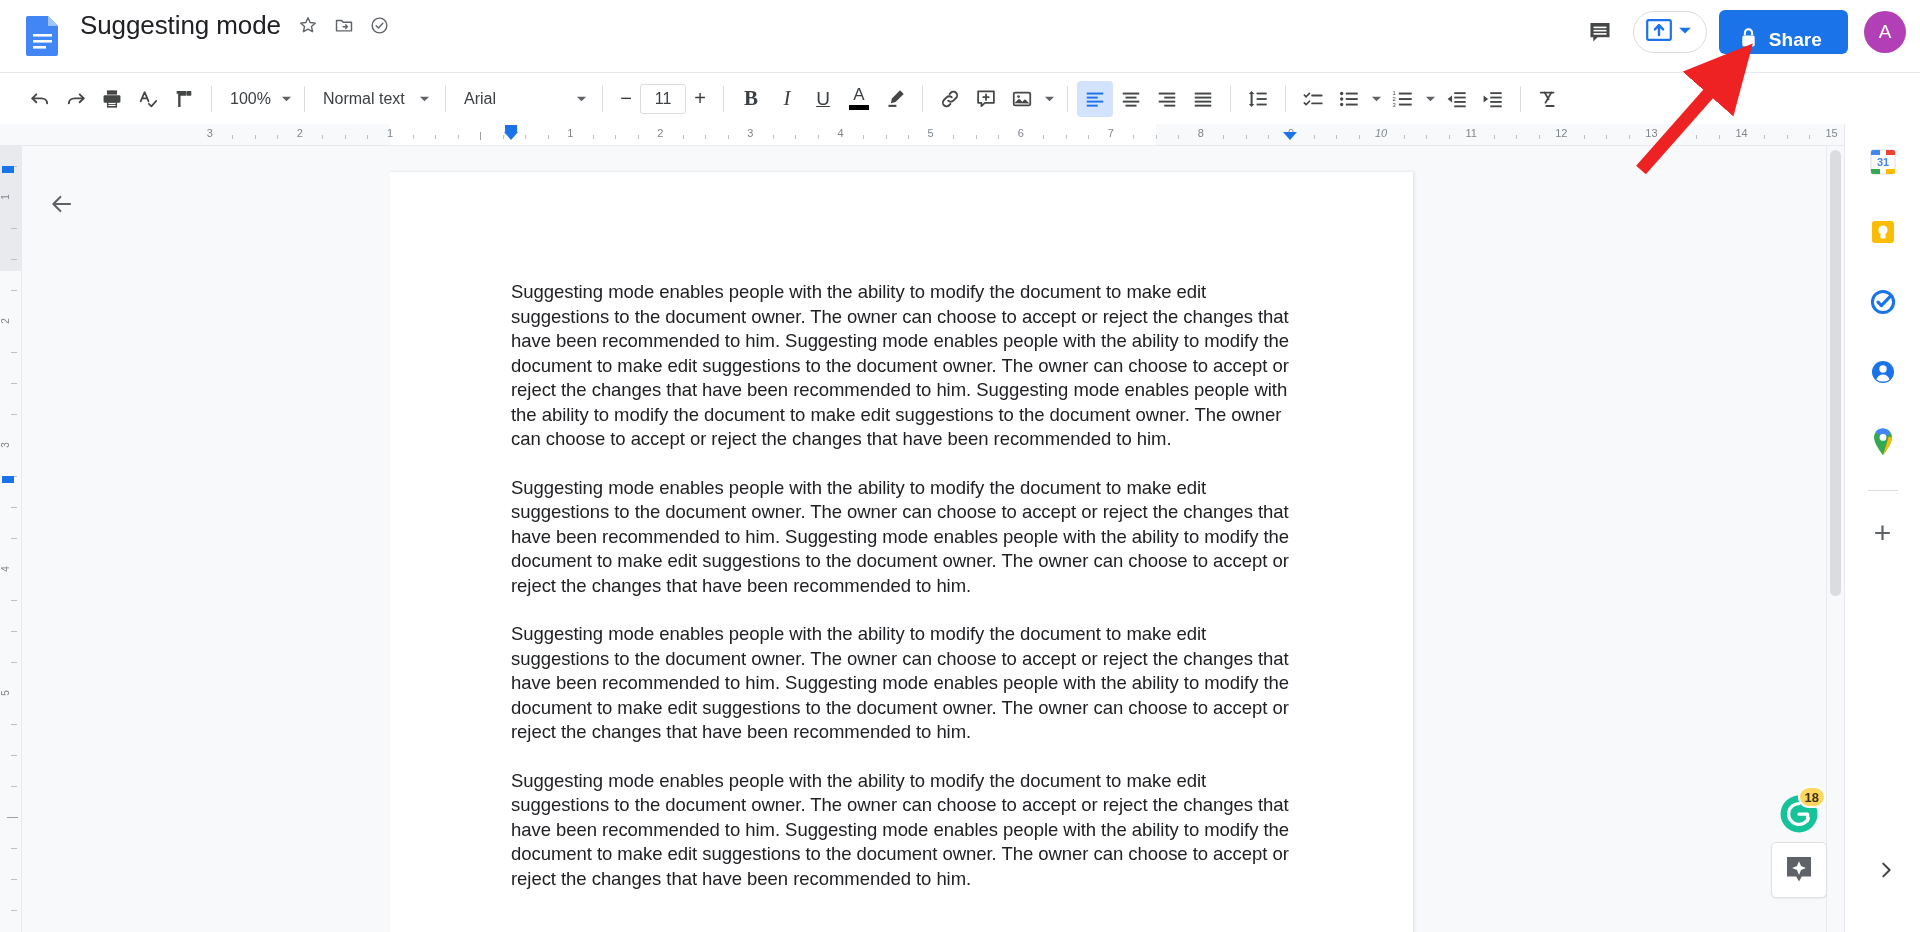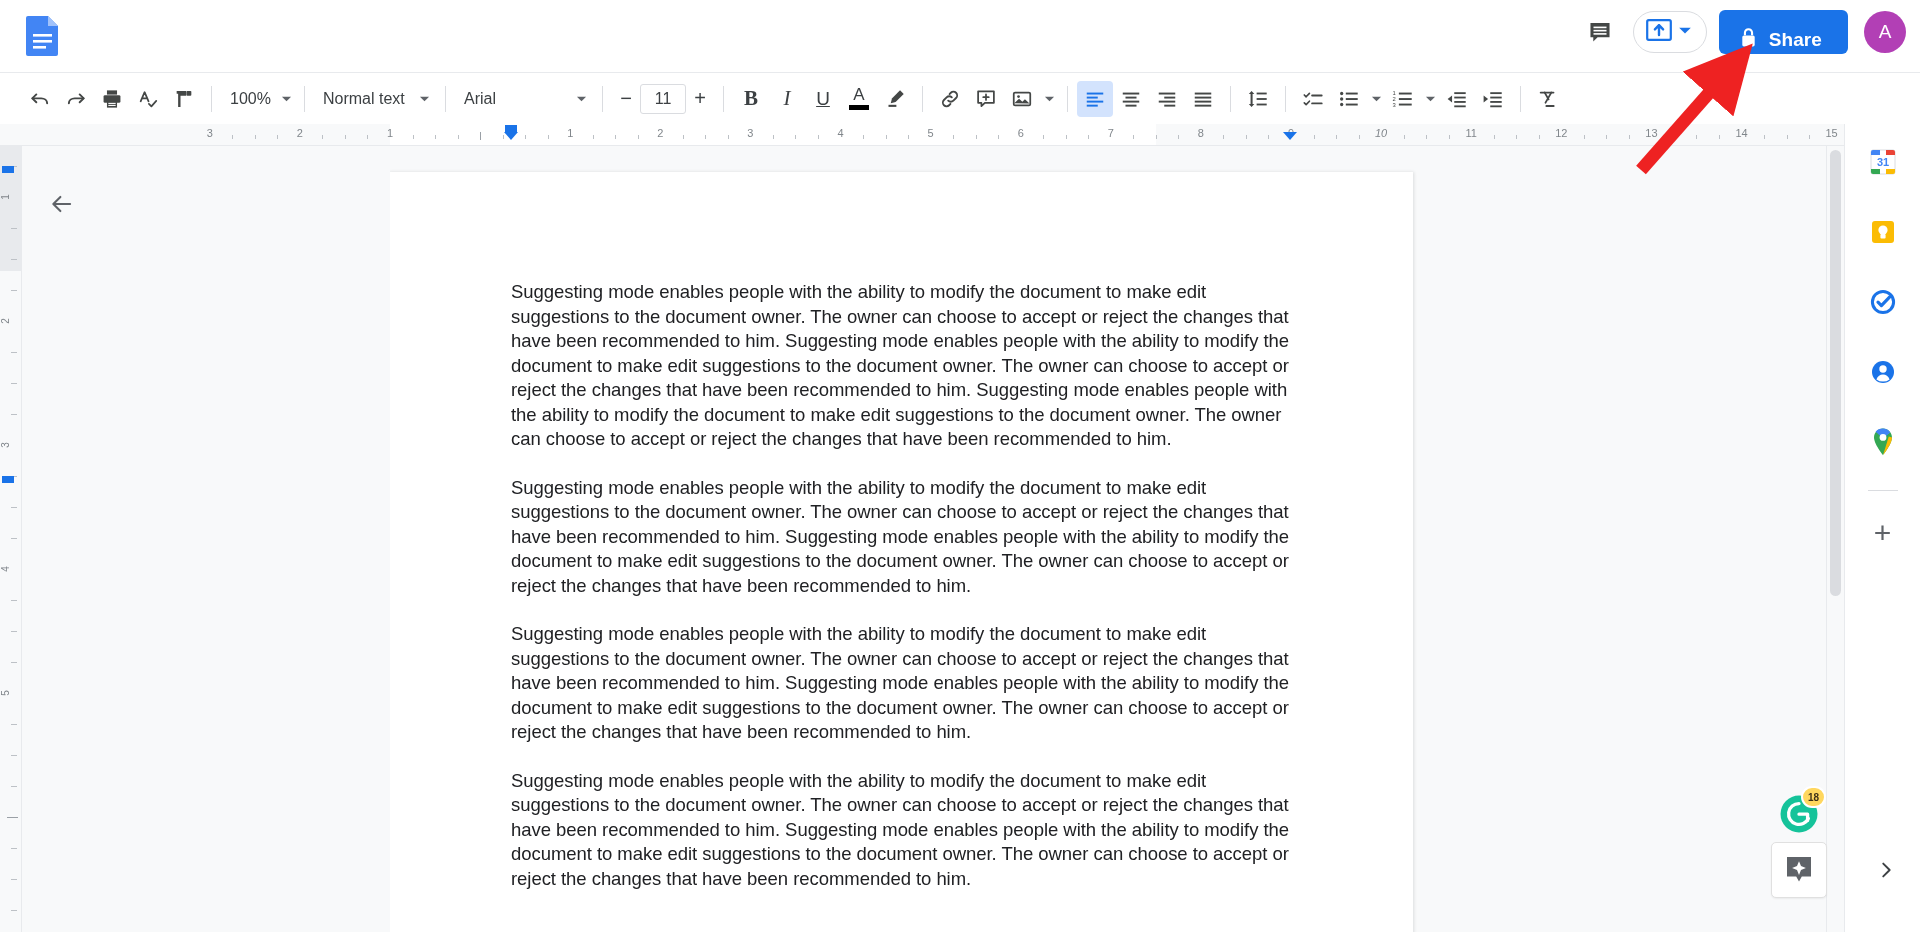--- a/index.html
+++ b/index.html
@@ -182,21 +182,21 @@
   .sp-div{ width:30px;height:1px;background:#dadce0;margin:2px 0 20px;}
   .sp-plus{ width:44px;height:44px;display:flex;align-items:center;justify-content:center;
             border-radius:50%;cursor:pointer;color:#5f6368;font-size:30px;font-weight:300;}
 
   
   .grammarly{
     position:absolute; right:101px; bottom:98px; width:40px; height:40px; cursor:pointer;
   }
   .gr-badge{
     position:absolute; right:-7px; top:-8px; min-width:24px;height:22px;padding:0 5px;
-    background:#ffd75e; color:#3d3017; border-radius:11px; font-size:10px; font-weight:700;
+    background:#ffd75e; color:#3d3017; border-radius:11px; font-size:13px; font-weight:700;
     display:flex;align-items:center;justify-content:center; border:2px solid #fff;
   }
   .explore-btn{
     position:absolute; right:93px; bottom:34px; width:56px;height:56px;
     background:#fff;border:1px solid #e0e0e0;border-radius:5px;
     display:flex;align-items:center;justify-content:center;cursor:pointer;
     box-shadow:0 1px 2px rgba(0,0,0,.06);
   }
   .chevron-right{
     position:absolute; right:14px; bottom:42px; width:40px;height:40px;
@@ -216,20 +216,42 @@
     <div class="docs-logo">
       <svg width="42" height="44" viewBox="0 0 42 44">
         <path d="M6 2h20l10 10v28a2 2 0 0 1-2 2H6a2 2 0 0 1-2-2V4a2 2 0 0 1 2-2z" fill="#4285f4"></path>
         <path d="M26 2l10 10H26z" fill="#a1c2fa"></path>
         <rect x="11" y="20" width="19" height="2.6" fill="#fff"></rect>
         <rect x="11" y="26" width="19" height="2.6" fill="#fff"></rect>
         <rect x="11" y="32" width="13" height="2.6" fill="#fff"></rect>
       </svg>
     </div>
 
+    <div class="title-row">
+      <div class="doc-title">Suggesting mode</div>
+      <div class="title-icons">
+        <div class="ticon">
+          <svg width="20" height="20" viewBox="0 0 24 24" fill="none" stroke="#5f6368" stroke-width="1.7">
+            <path d="M12 3.3l2.6 5.7 6.2.7-4.6 4.2 1.3 6.1L12 17l-5.5 3 1.3-6.1-4.6-4.2 6.2-.7z" stroke-linejoin="round"></path>
+          </svg>
+        </div>
+        <div class="ticon">
+          <svg width="20" height="20" viewBox="0 0 24 24" fill="none" stroke="#5f6368" stroke-width="1.7">
+            <path d="M3 6.5h6l2 2.2h10v10.3H3z" stroke-linejoin="round"></path>
+            <path d="M11 14h5m-2-2.2l2 2.2-2 2.2" stroke-linecap="round"></path>
+          </svg>
+        </div>
+        <div class="ticon">
+          <svg width="21" height="21" viewBox="0 0 24 24" fill="none" stroke="#5f6368" stroke-width="1.6">
+            <circle cx="12" cy="12" r="8.4"></circle>
+            <path d="M8.2 12.2l2.6 2.6 5-5.4" stroke-linecap="round" stroke-linejoin="round"></path>
+          </svg>
+        </div>
+      </div>
+    </div>
 
 
     <div class="header-right">
       <div class="comment-btn">
         <svg width="26" height="26" viewBox="0 0 24 24" fill="#444746">
           <path d="M3.2 3.6h17.6v13.2h-11l-4 3.9v-3.9h-2.6z"></path>
           <rect x="6" y="7" width="12" height="1.5" fill="#fff"></rect>
           <rect x="6" y="10" width="12" height="1.5" fill="#fff"></rect>
           <rect x="6" y="13" width="12" height="1.5" fill="#fff"></rect>
         </svg>

